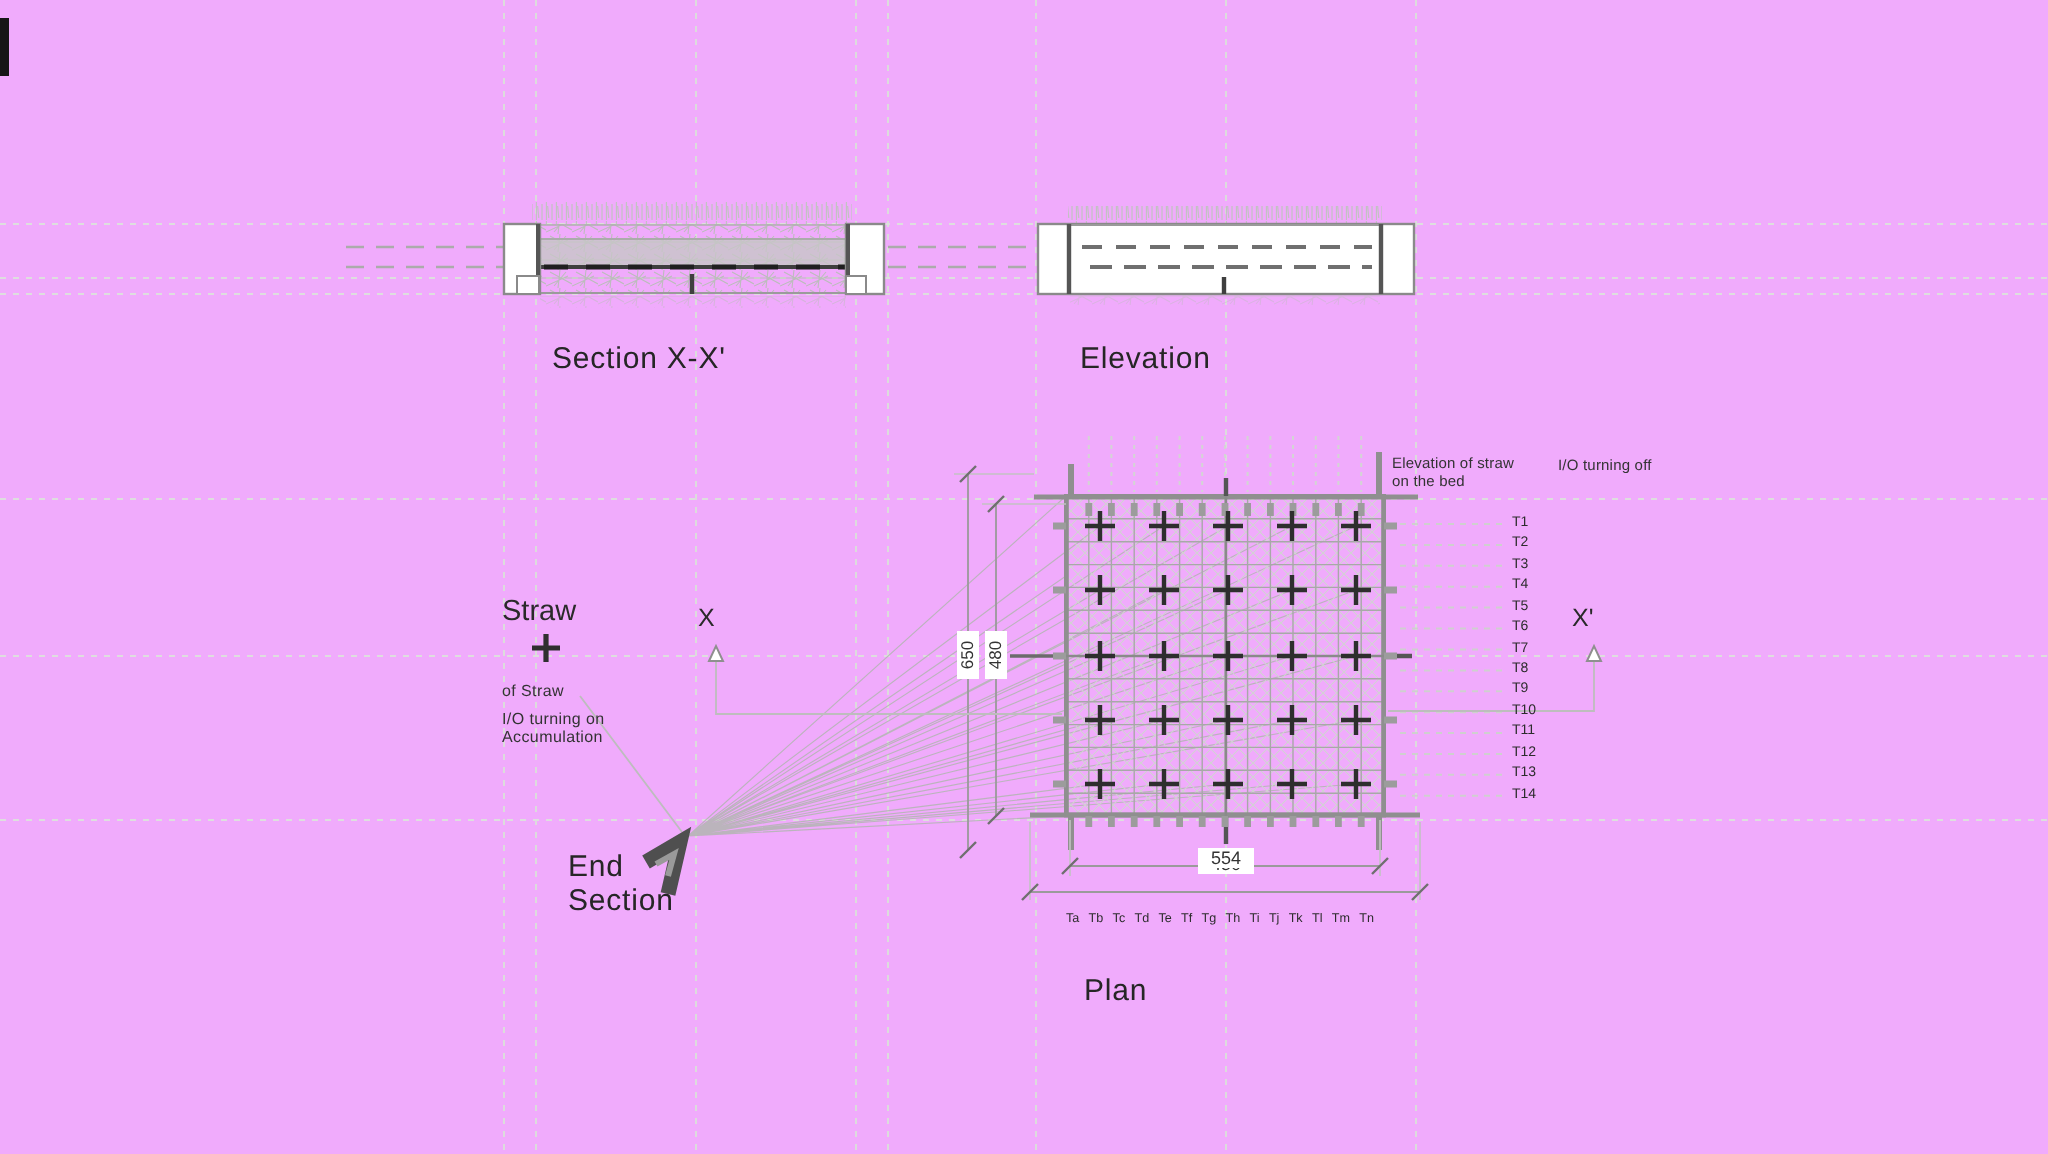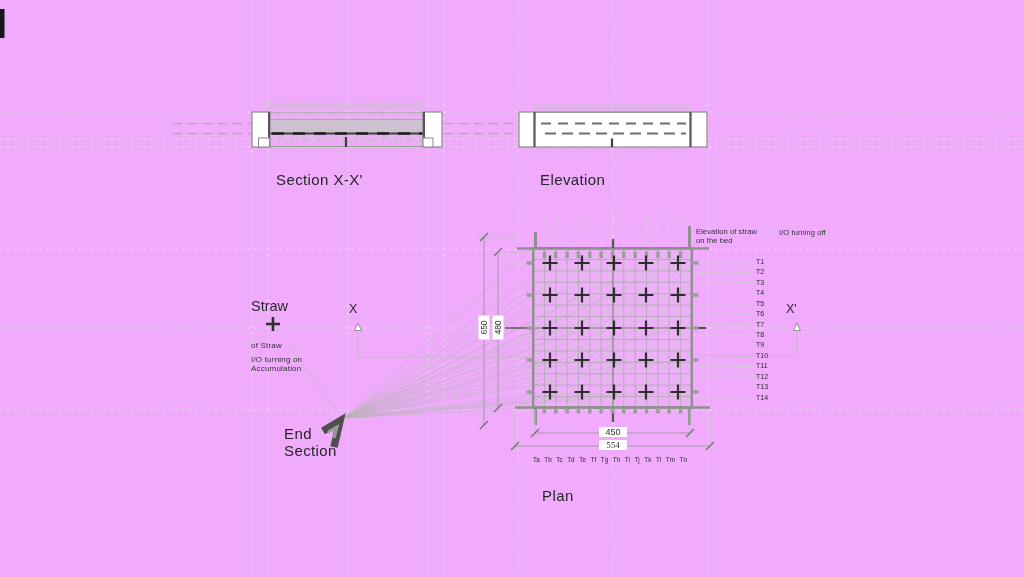--- a/index.html
+++ b/index.html
@@ -133,21 +133,21 @@
   <div class="txt title" style="left:284px;top:442px;">Section</div>
 
   <div class="txt tiny" style="left:696px;top:227px;">Elevation of straw</div>
   <div class="txt tiny" style="left:696px;top:236px;">on the bed</div>
   <div class="txt tiny" style="left:779px;top:228px;">I/O turning off</div>
 
   <div class="txt marker" style="left:349px;top:302px;">X</div>
   <div class="txt marker" style="left:786px;top:302px;">X'</div>
 
   <div class="txt dim" style="left:599px;top:427px;">450</div>
-  <div class="txt dim" style="left:599px;top:440px;font-family:Liberation Serif, serif;">554</div>
+  <div class="txt dim" style="left:599px;top:424px;">554</div>
   <div class="txt dimv" style="left:472px;top:322px;">650</div>
   <div class="txt dimv" style="left:486px;top:322px;">480</div>
 
   <div class="row-labels">
     <span>T1</span>
     <span>T2</span>
     <span>T3</span>
     <span>T4</span>
     <span>T5</span>
     <span>T6</span>

